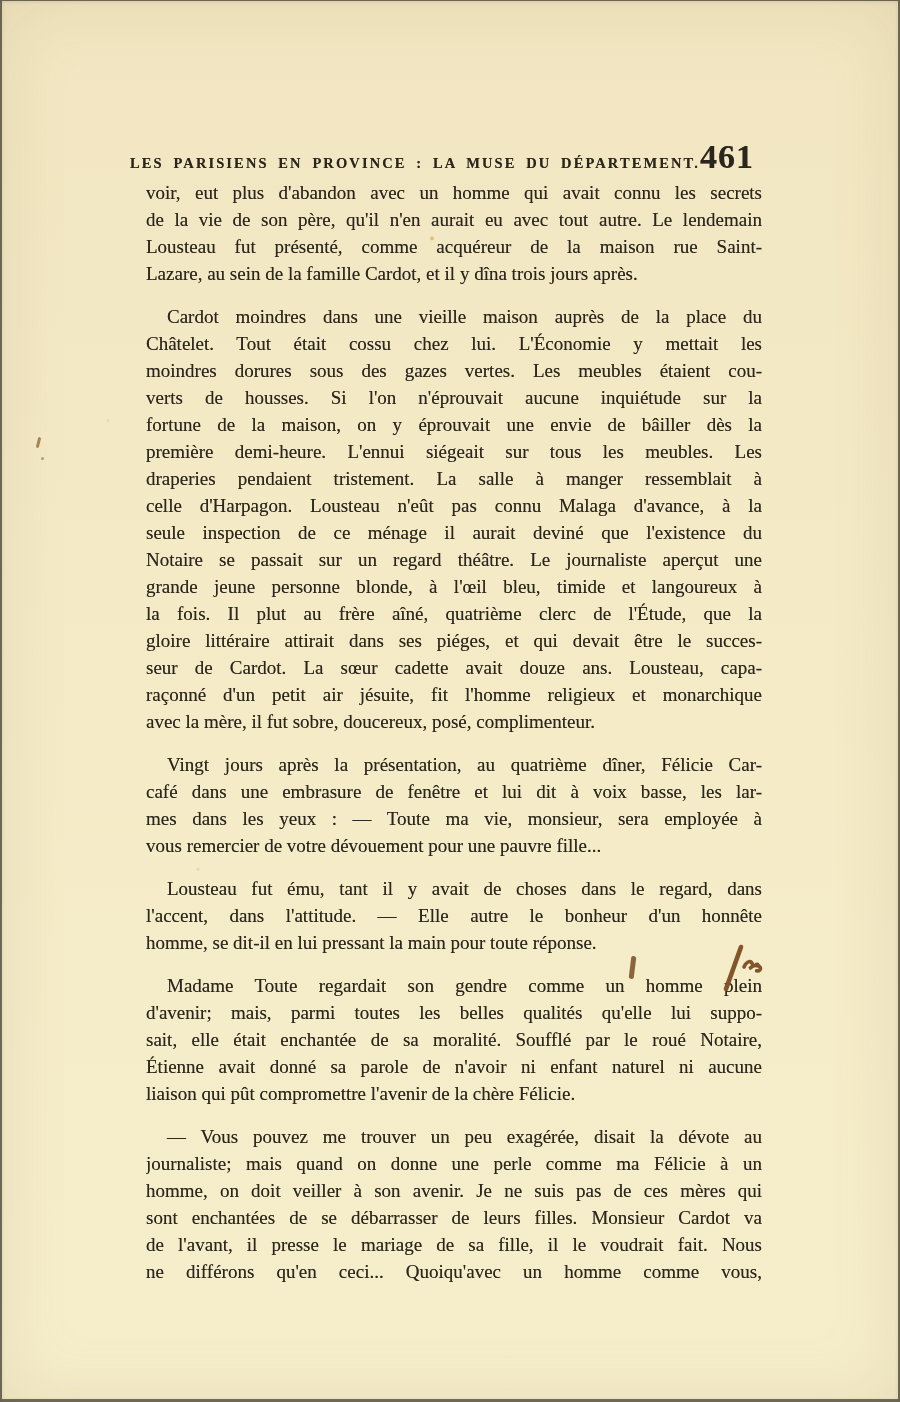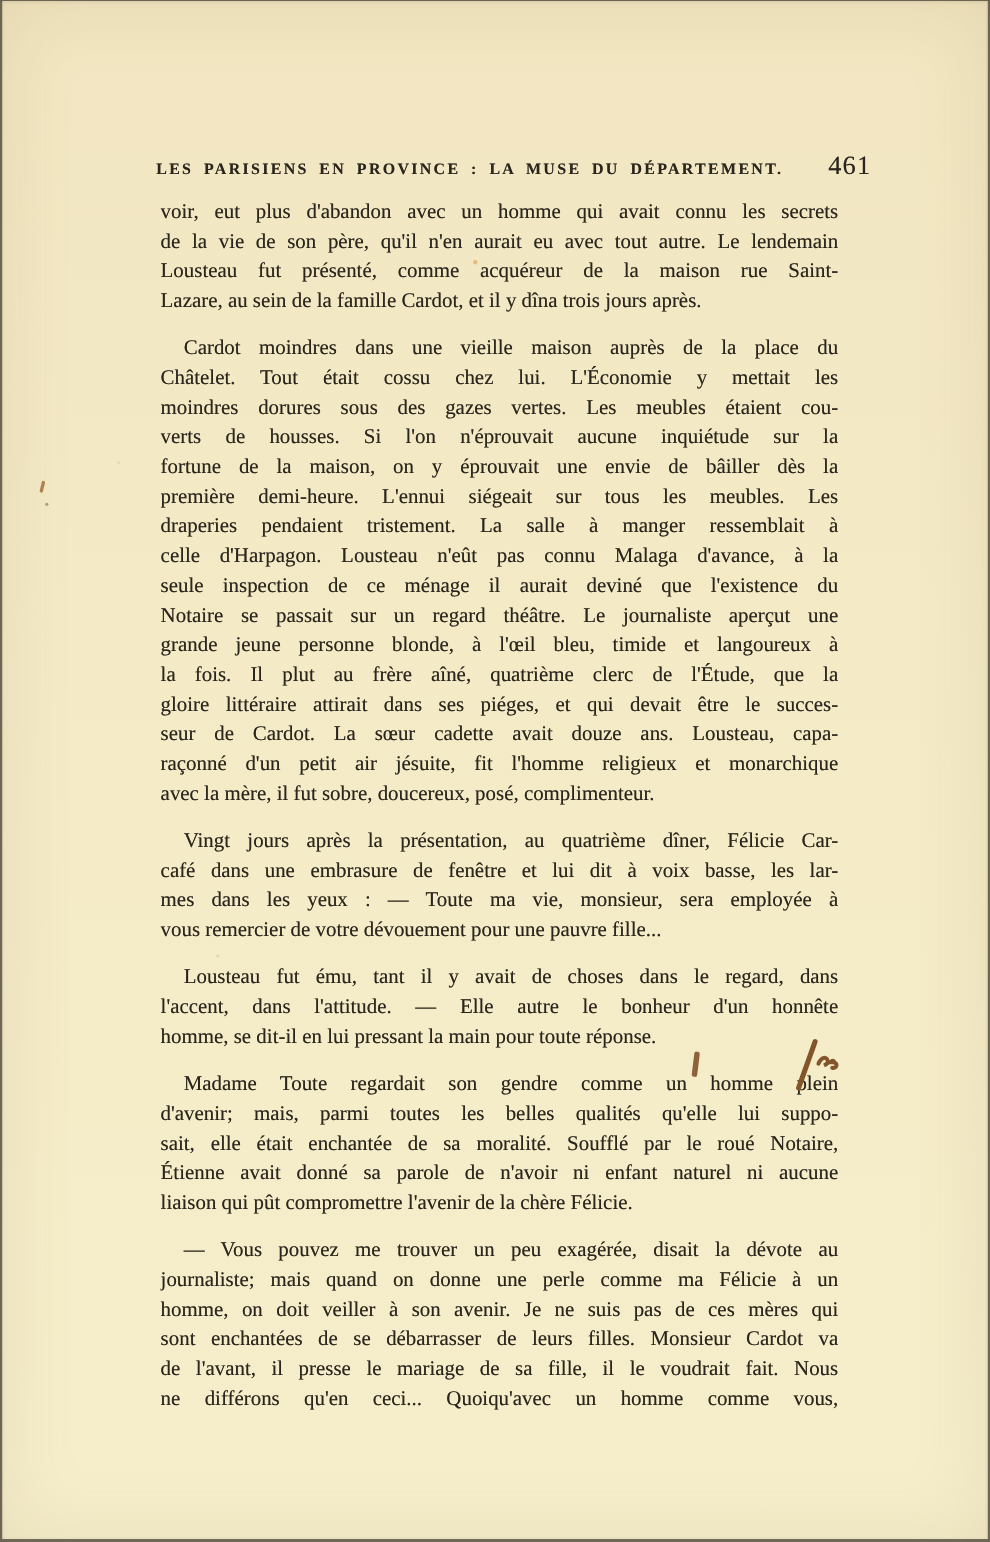--- a/index.html
+++ b/index.html
@@ -31,38 +31,38 @@
     inset: 0;
     border-style: solid;
     border-color: rgba(72,67,55,0.75);
     border-width: 1px 2px 3px 2px;
     pointer-events: none;
     z-index: 5;
   }
   .running-header {
     position: absolute;
     top: 138px;
-    left: 142px;
+    left: 130px;
     width: 650px;
     display: flex;
-    justify-content: space-between;
+    justify-content: flex-start;
     align-items: baseline;
   }
   .header-title {
     font-size: 14.5px;
     font-weight: 700;
     letter-spacing: 2.1px;
     word-spacing: 4px;
     white-space: nowrap;
     color: #2b261d;
     text-shadow: 0 0 0.5px rgba(43,38,29,0.55);
   }
   .page-number {
-    font-size: 24px;
-    font-weight: 400;
+    font-size: 34px;
+    font-weight: 700;
     letter-spacing: 1px;
     color: #2b261d;
     text-shadow: 0 0 0.5px rgba(43,38,29,0.5);
   }
   .text-block {
     position: absolute;
     top: 163px;
     left: 130px;
     width: 648px;
     font-size: 19px;

